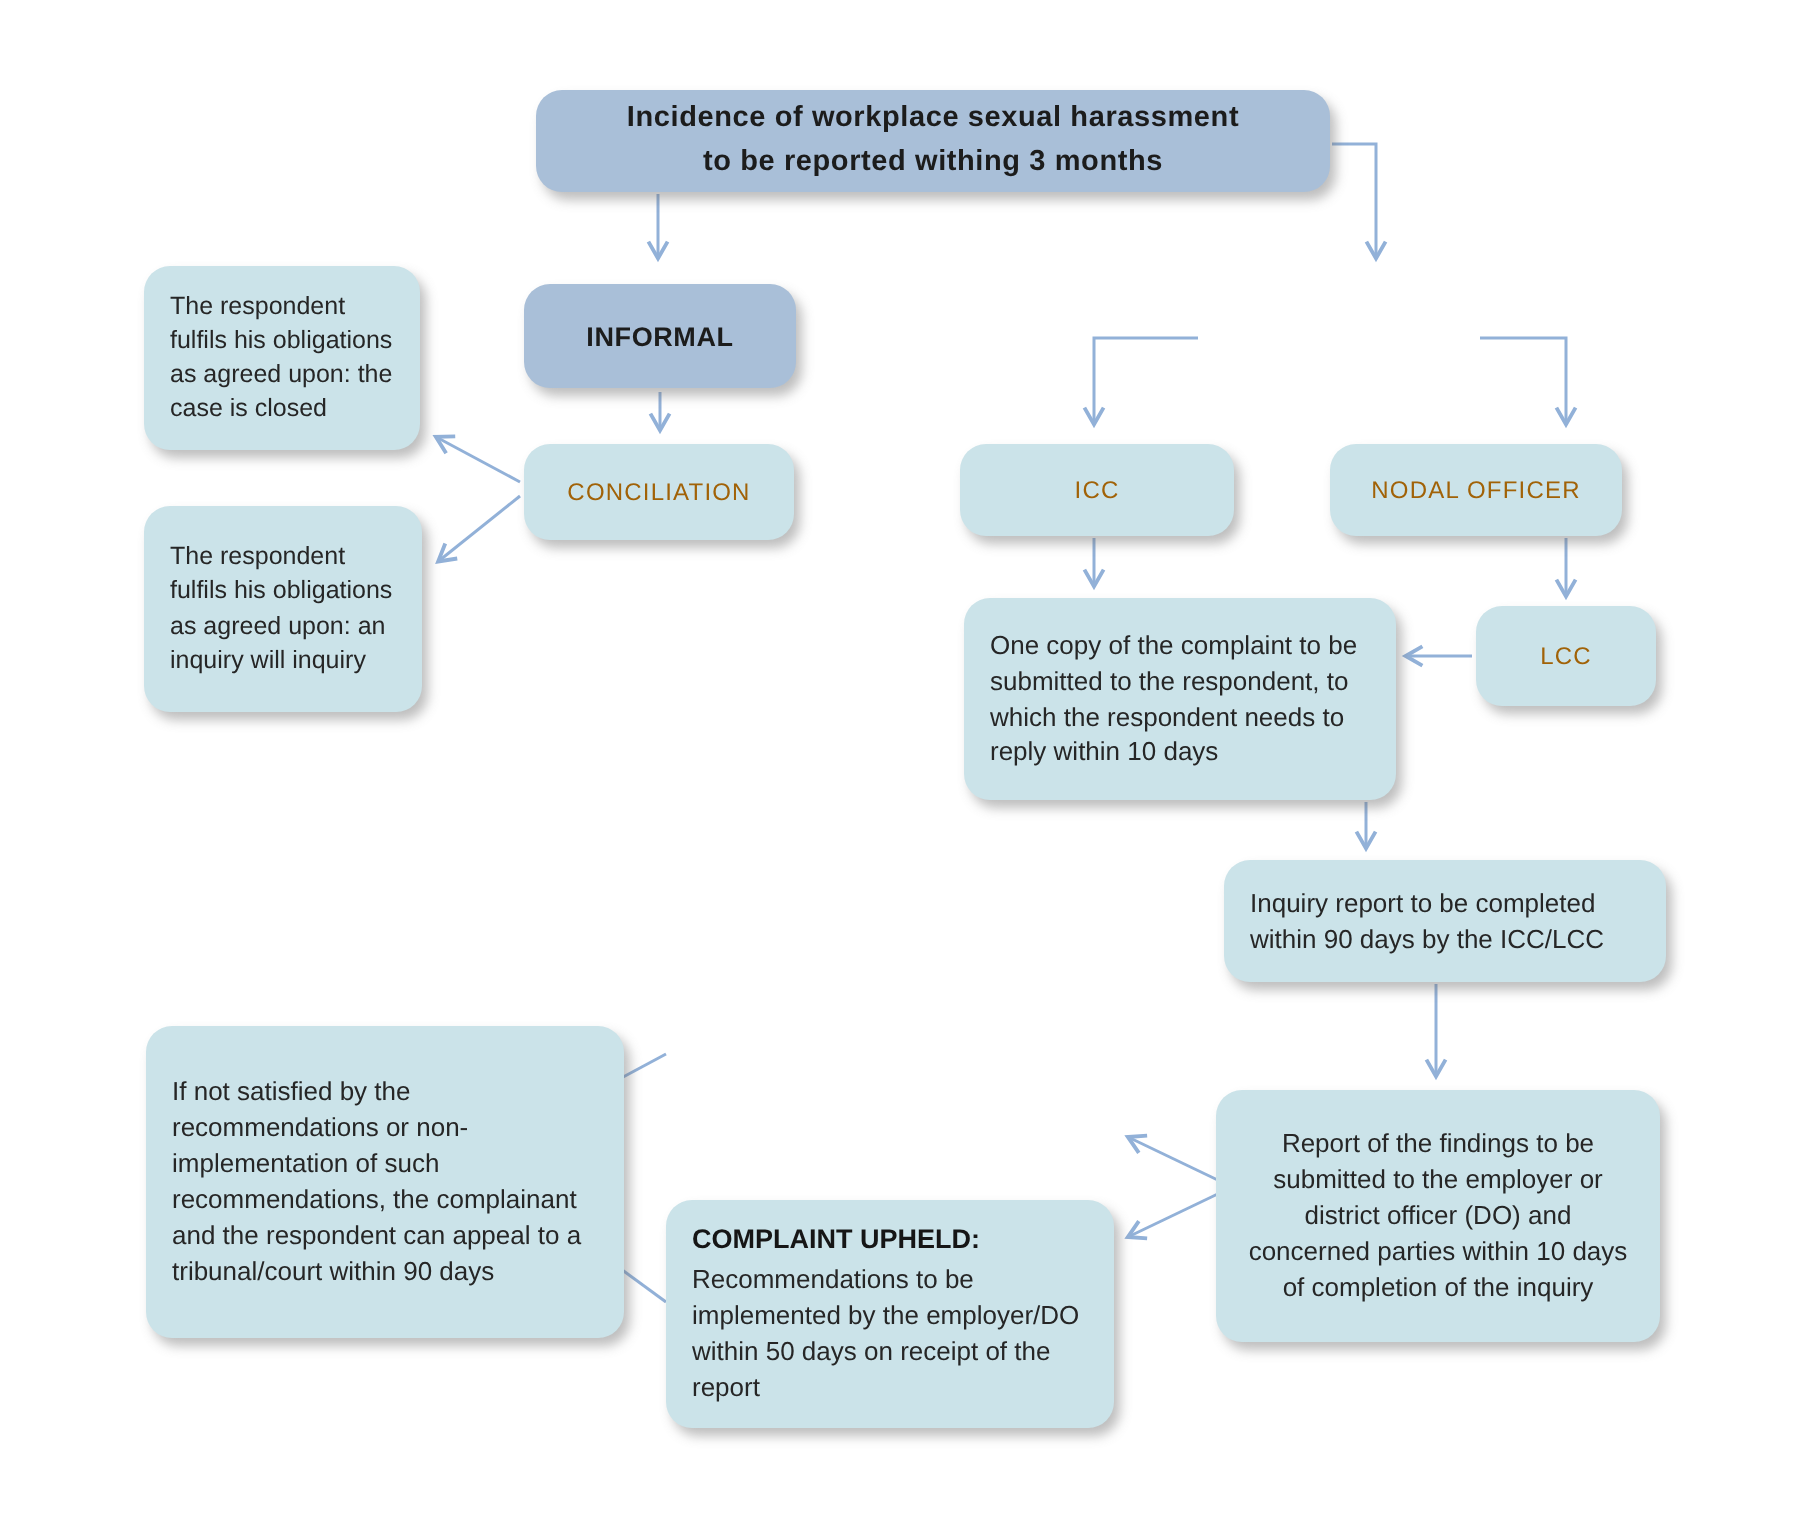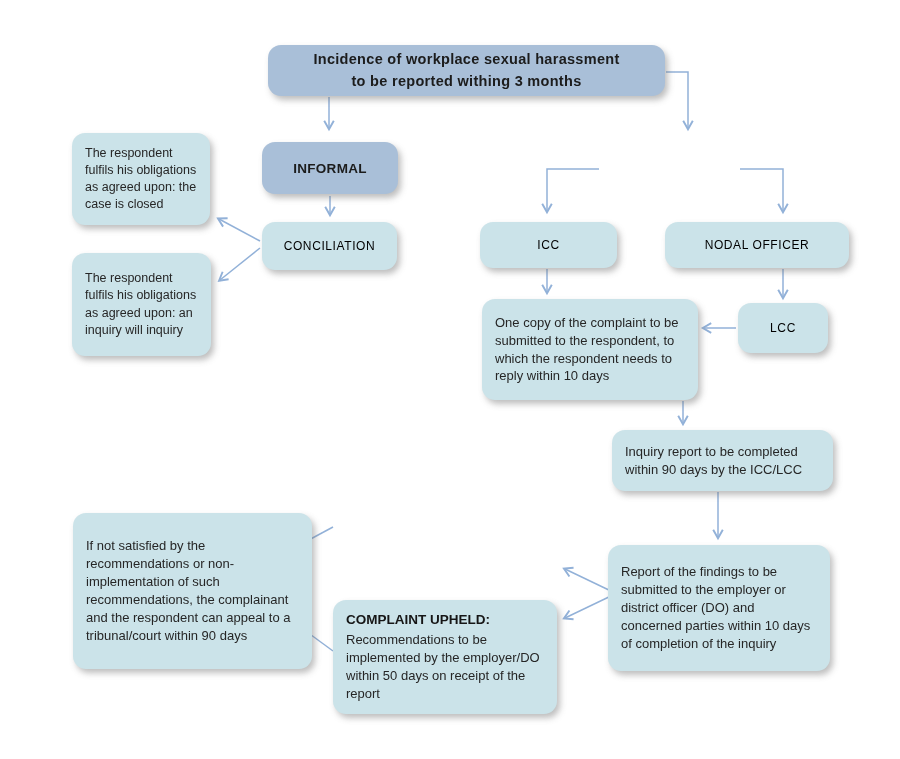--- a/index.html
+++ b/index.html
@@ -38,21 +38,21 @@
   .primary.title-node {
     font-size: 14.5px;
     white-space: pre-line;
     line-height: 1.45;
   }
   .label-node {
     background: var(--secondary-fill);
     text-align: center;
     font-size: 12px;
     letter-spacing: 0.6px;
-    color: #000000;
+    color: #a16207;
   }
   .text-node {
     background: var(--secondary-fill);
     justify-content: flex-start;
     text-align: left;
     font-size: 13px;
     line-height: 1.38;
     padding: 10px 13px;
     color: #262626;
   }
@@ -122,33 +122,33 @@
 
 
   <div class="node label-node" style="left:262px; top:222px; width:135px; height:48px;">CONCILIATION</div>
 
   <div class="node text-node small-text" style="left:72px; top:253px; width:139px; height:103px;">
     <div class="inner">The respondent fulfils his obligations as agreed upon: an inquiry will inquiry</div>
   </div>
 
   <div class="node label-node" style="left:480px; top:222px; width:137px; height:46px;">ICC</div>
 
-  <div class="node label-node" style="left:665px; top:222px; width:184px; height:46px;">NODAL OFFICER</div>
+  <div class="node label-node" style="left:665px; top:222px; width:146px; height:46px;">NODAL OFFICER</div>
 
   <div class="node label-node" style="left:738px; top:303px; width:90px; height:50px;">LCC</div>
 
   <div class="node text-node" style="left:482px; top:299px; width:216px; height:101px;">
     <div class="inner">One copy of the complaint to be submitted to the respondent, to which the respondent needs to reply within 10 days</div>
   </div>
 
   <div class="node text-node" style="left:612px; top:430px; width:221px; height:61px;">
     <div class="inner">Inquiry report to be completed within 90 days by the ICC/LCC</div>
   </div>
 
-  <div class="node text-node" style="left:608px; top:545px; width:222px; height:126px;">
+  <div class="node text-node" style="left:608px; top:545px; width:222px; height:126px;text-align:center;">
     <div class="inner">Report of the findings to be submitted to the employer or district officer (DO) and concerned parties within 10 days of completion of the inquiry</div>
   </div>
 
 
   <div class="node text-node" style="left:333px; top:600px; width:224px; height:114px;">
     <div class="inner">
       <div class="head">COMPLAINT UPHELD:</div>
       <div>Recommendations to be implemented by the employer/DO within 50 days on receipt of the report</div>
     </div>
   </div>

